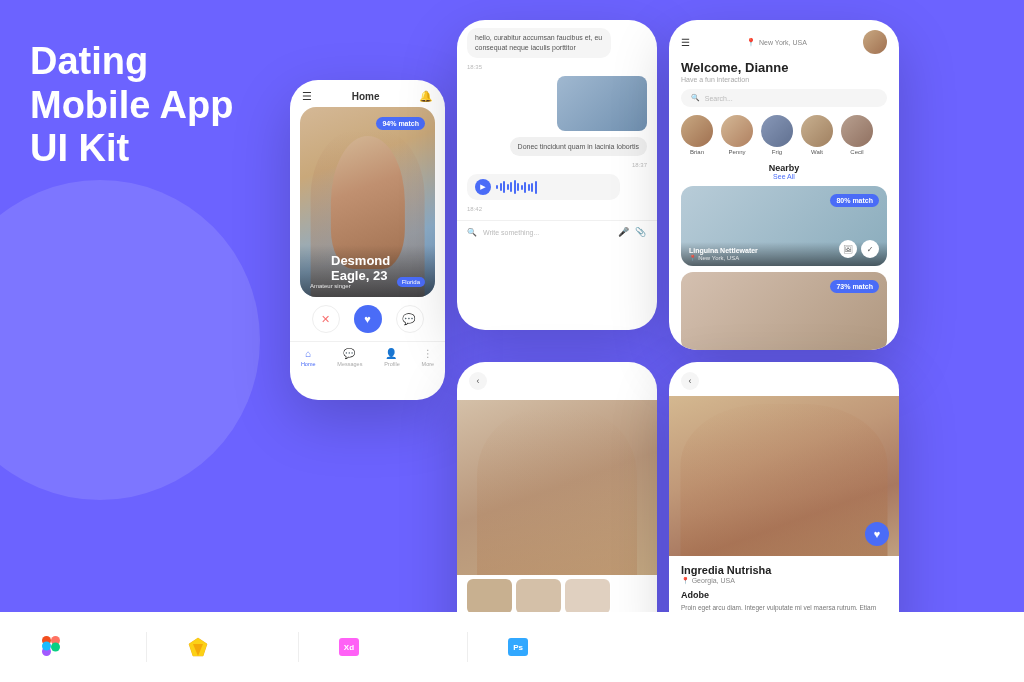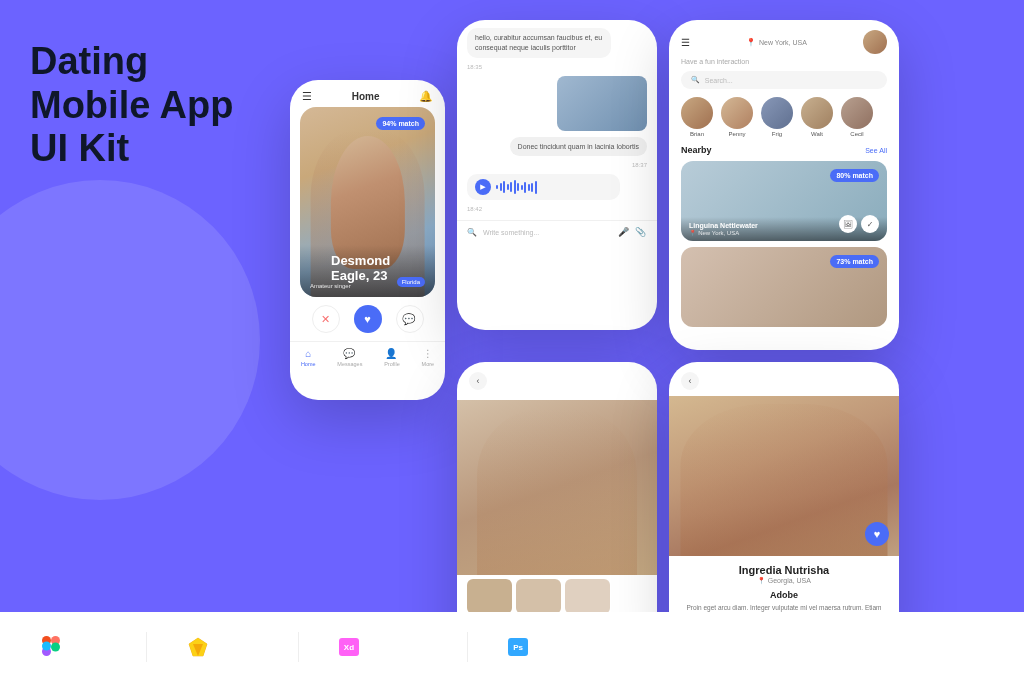--- a/index.html
+++ b/index.html
@@ -35,21 +35,21 @@
       width: 280px;
       padding: 40px 30px;
       display: flex;
       flex-direction: column;
       justify-content: space-between;
       position: relative;
       z-index: 2;
     }
 
     .title-section h1 {
-      color: #0f172a;
+      color: #ffffff;
       font-size: 38px;
       font-weight: 800;
       line-height: 1.15;
     }
 
     .tool-item {
       display: flex;
       align-items: center;
       gap: 6px;
       color: white;
@@ -527,20 +527,21 @@
 
     .nearby-section {
       padding: 0 12px;
     }
 
     .nearby-header {
       display: flex;
       justify-content: space-between;
       align-items: center;
       margin-bottom: 6px;
+      flex-direction: column;
     }
 
     .nearby-title {
       font-size: 9px;
       font-weight: 700;
       color: #222;
     }
 
     .see-all {
       font-size: 7px;
@@ -635,21 +636,20 @@
       border-radius: 50%;
       display: flex;
       align-items: center;
       justify-content: center;
       color: white;
       font-size: 11px;
     }
 
     .detail-info {
       padding: 8px 12px 6px;
-      text-align: center;
     }
 
     .detail-name {
       font-size: 11px;
       font-weight: 700;
       color: #222;
     }
 
     .detail-loc {
       font-size: 7px;
@@ -855,20 +855,21 @@
 
       <div class="phone phone-4">
         <div class="welcome-header">
           <span style="font-size:10px;color:#333;">☰</span>
           <div style="display:flex;align-items:center;gap:3px;">
             <span style="font-size:8px;color:#888;">📍</span>
             <span class="location-text">New York, USA</span>
           </div>
           <div style="width:24px;height:24px;border-radius:50%;background:linear-gradient(135deg,#c8a882,#a07050);"></div>
         </div>
+        <div class="welcome-title">Welcome, Dianne</div>
         <div class="welcome-sub">Have a fun interaction</div>
         <div class="search-bar">
           <span>🔍</span>
           <span>Search...</span>
         </div>
         <div class="avatars-row">
           <div class="avatar-item">
             <div class="avatar-circle avatar-a"></div>
             <span class="avatar-name">Brian</span>
           </div>

